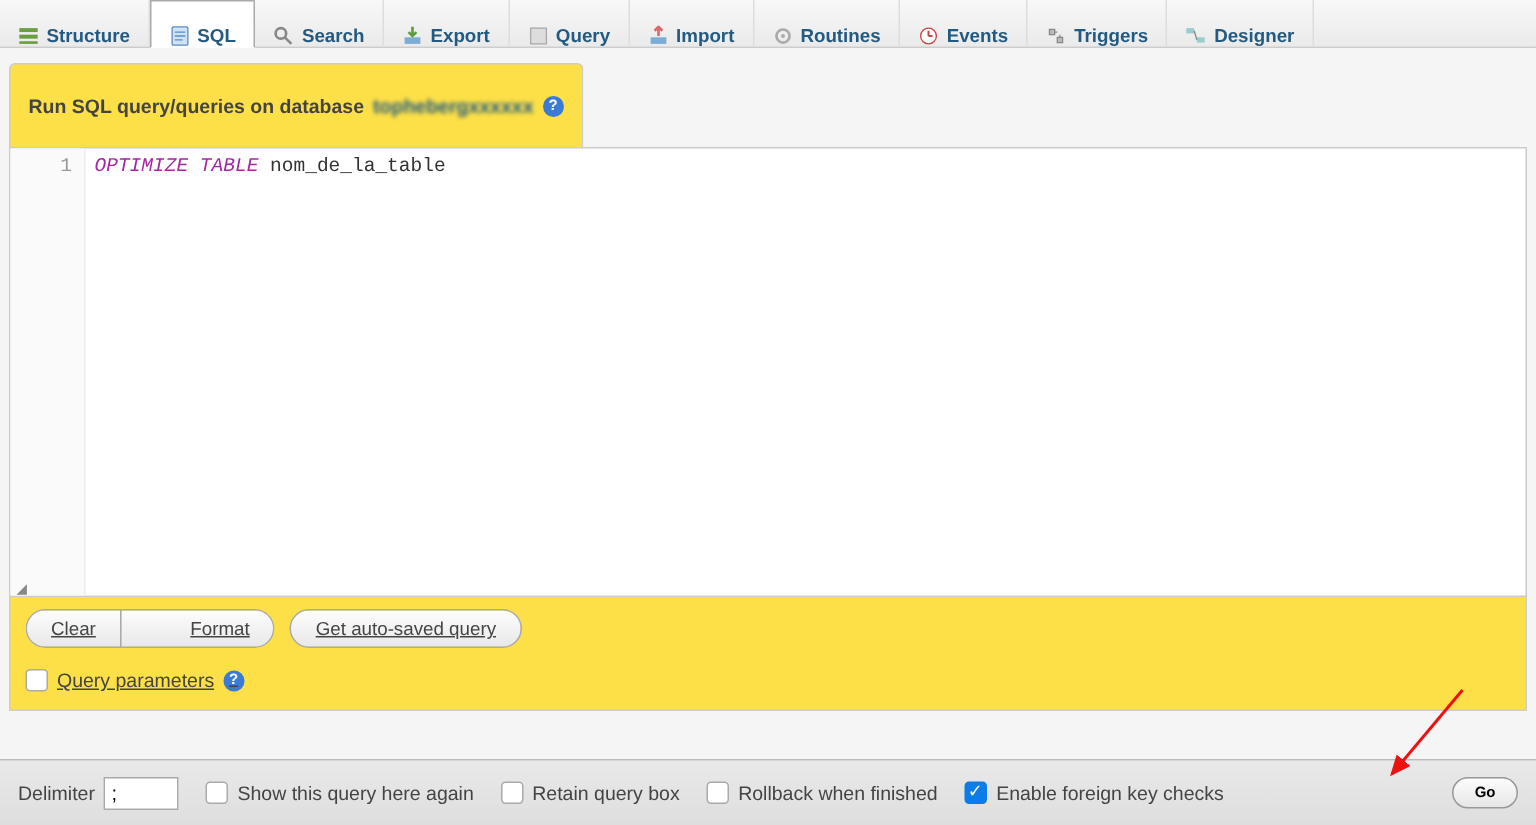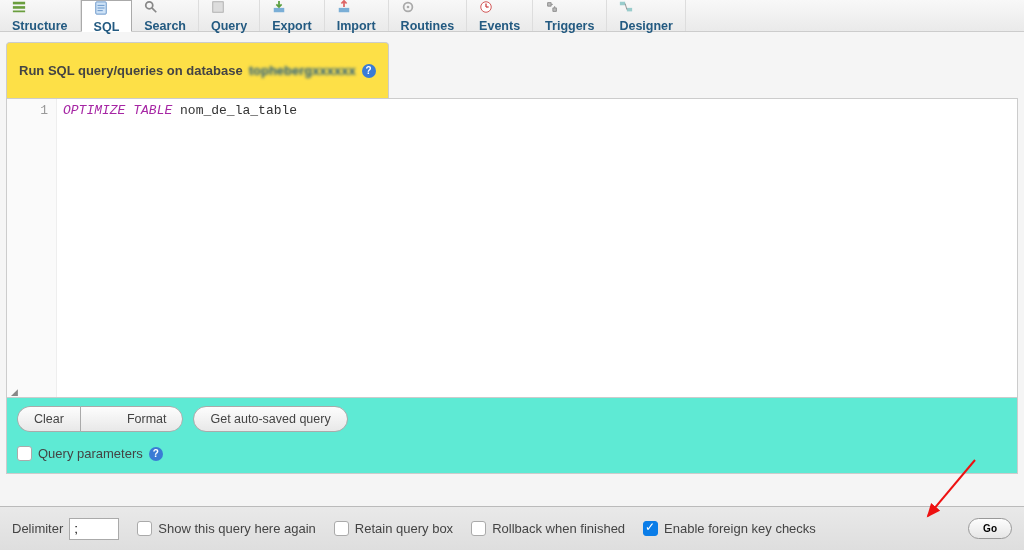--- a/index.html
+++ b/index.html
@@ -13,29 +13,28 @@
     overflow: hidden;
   }
   .tabs {
     display: flex;
     background: linear-gradient(#f8f8f8, #eaeaea);
     border-bottom: 1px solid #ccc;
     height: 32px;
   }
   .tab {
     display: flex;
-    align-items: flex-start;
+    align-items: flex-end;
     gap: 5px;
     padding: 0 12px;
     color: #235a81;
     font-weight: bold;
     border-right: 1px solid #ddd;
     cursor: pointer;
     font-size: 12.5px;
-    flex-direction: column;
   }
   .tab.active {
     background: #fff;
     border-top: 1px solid #aaa;
     border-left: 1px solid #aaa;
     border-right: 1px solid #aaa;
     border-bottom: 1px solid #fff;
     margin-bottom: -1px;
   }
   .tab .ico {
@@ -90,24 +89,25 @@
   .code {
     padding: 4px 0 0 6px;
   }
   .kw { color: #a626a4; font-style: italic; }
   .ident { color: #333; }
   .resize-handle {
     position: absolute; bottom: 0; left: 4px; font-size: 9px; color: #888;
     cursor: ns-resize;
   }
   .below-editor {
-    background: #5eead4;
+    background: #fde047;
     border: 1px solid #ccc;
     border-top: none;
     padding: 8px 10px 12px 10px;
+    text-decoration: underline;
   }
   .btn-row { display: flex; gap: 10px; align-items: center; }
   .btn {
     background: linear-gradient(#fdfdfd, #e8e8e8);
     border: 1px solid #aaa;
     color: #444;
     border-radius: 14px;
     padding: 5px 16px;
     cursor: pointer;
     font-size: 12.5px;
@@ -195,30 +195,30 @@
   </div>
   <div class="tab">
     <span class="ico"><svg viewBox="0 0 16 16">
           <circle cx="6" cy="6" r="4" fill="none" stroke="#888" stroke-width="2"></circle>
           <line x1="9" y1="9" x2="14" y2="14" stroke="#888" stroke-width="2"></line>
         </svg></span>
     <span>Search</span>
   </div>
   <div class="tab">
     <span class="ico"><svg viewBox="0 0 16 16">
-          <rect x="2" y="2" width="12" height="12" fill="#ddd" stroke="#aaa"></rect>
-        </svg></span>
-    <span>Query</span>
-  </div>
-  <div class="tab">
-    <span class="ico"><svg viewBox="0 0 16 16">
           <rect x="2" y="9" width="12" height="5" fill="#7aaed6"></rect>
           <path d="M8 1v7M5 5l3 3 3-3" fill="none" stroke="#5a9e3e" stroke-width="2"></path>
         </svg></span>
     <span>Export</span>
+  </div>
+  <div class="tab">
+    <span class="ico"><svg viewBox="0 0 16 16">
+          <rect x="2" y="2" width="12" height="12" fill="#ddd" stroke="#aaa"></rect>
+        </svg></span>
+    <span>Query</span>
   </div>
   <div class="tab">
     <span class="ico"><svg viewBox="0 0 16 16">
           <rect x="2" y="9" width="12" height="5" fill="#7aaed6"></rect>
           <path d="M8 8V1M5 4l3-3 3 3" fill="none" stroke="#d66" stroke-width="2"></path>
         </svg></span>
     <span>Import</span>
   </div>
   <div class="tab">
     <span class="ico"><svg viewBox="0 0 16 16">

